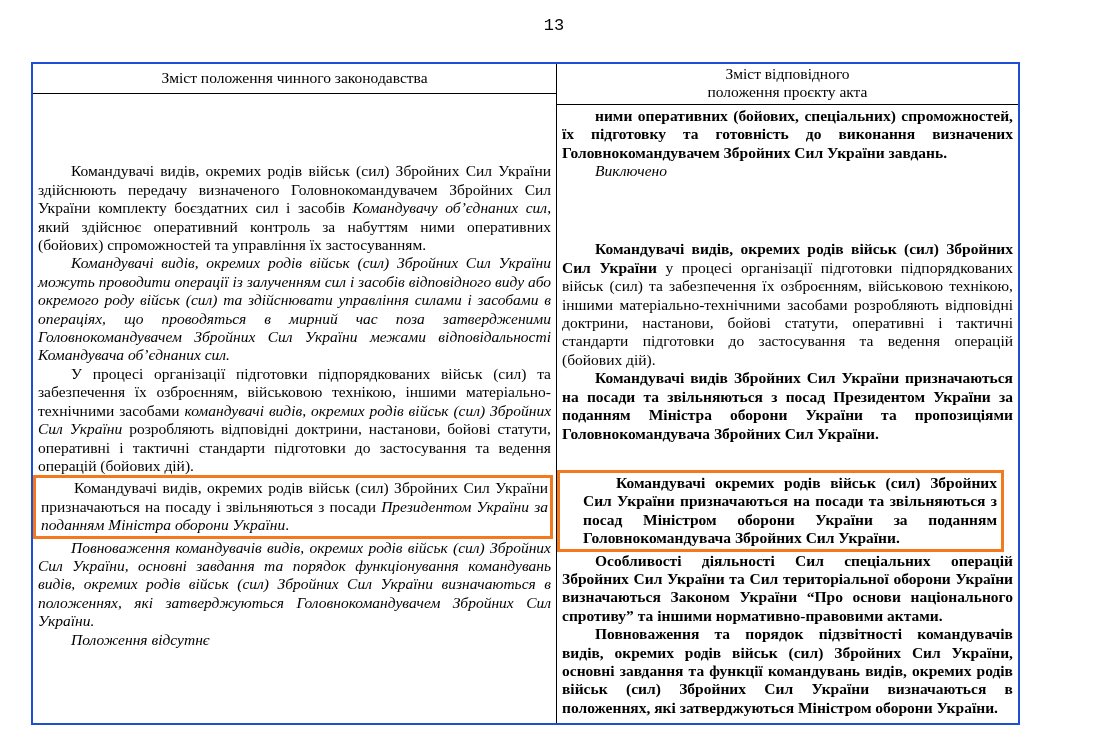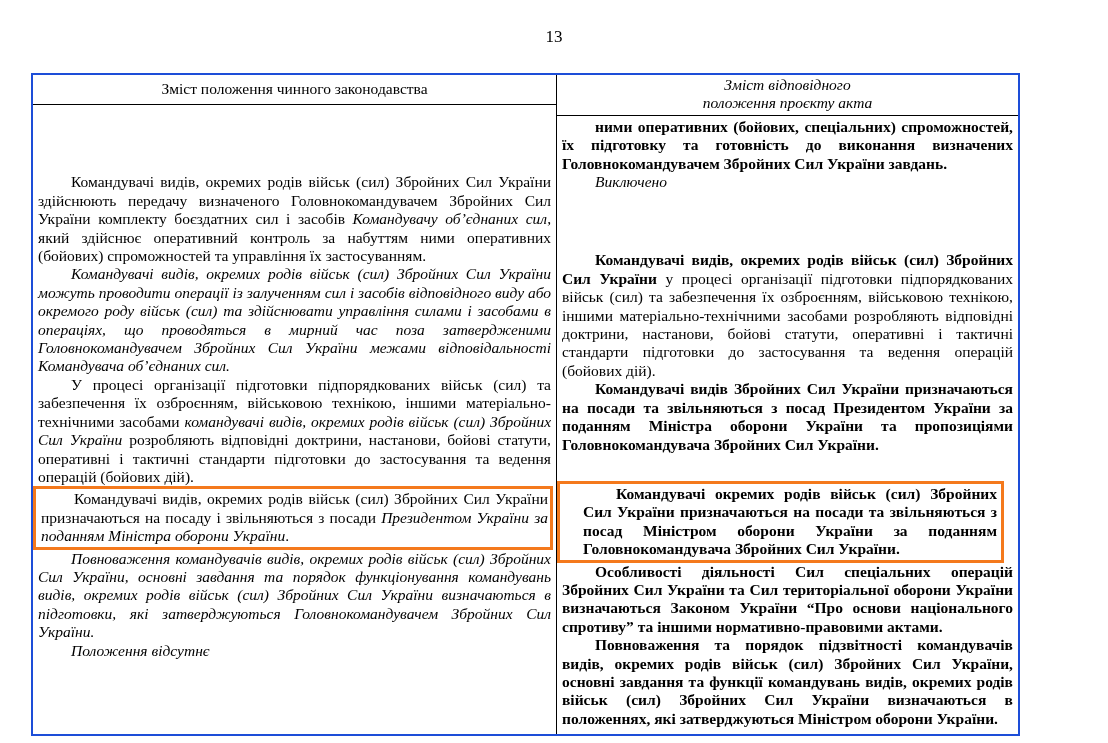--- a/index.html
+++ b/index.html
@@ -10,42 +10,43 @@
     font-family: "Liberation Serif", serif;
   }
   body {
     width: 1108px;
     height: 743px;
     overflow: hidden;
     font-size: 15.5px;
   }
   .page-number {
     text-align: center;
-    padding-top: 27px;
+    padding-top: 16px;
     font-size: 17px;
     line-height: 19px;
+    font-family: Liberation Mono, monospace;
   }
   .doc-table {
     margin: 27px 0 0 31px;
     width: 989px;
     box-sizing: border-box;
     border: 2px solid #1d4ed8;
     display: flex;
     align-items: stretch;
   }
   .col { box-sizing: border-box; display: flex; flex-direction: column; }
   .col-left  { width: 524px; border-right: 1px solid #000; }
   .col-right { flex: 1; }
   .hdr {
     text-align: center;
     border-bottom: 1px solid #000;
     line-height: 18.4px;
   }
   .hdr-left  { padding: 5px 4px 6px; }
-  .hdr-right { padding: 1px 4px 2px; font-style: italic; }
+  .hdr-right { padding: 1px 4px 2px; }
   .cell-body { padding: 2px 5px 6px; flex: 1; }
   p.para {
     margin: 0;
     line-height: 18.4px;
     text-align: justify;
     text-indent: 33px;
   }
   .it { font-style: italic; font-family: Liberation Serif, serif; }
   .b  { font-weight: bold; }
   .noindent { text-indent: 0; }
@@ -75,21 +76,21 @@
       <p class="para"><span>Командувачі видів, окремих родів військ (сил) Збройних Сил України здійснюють передачу визначеного Головнокомандувачем Збройних Сил України комплекту боєздатних сил і засобів </span><span class="it">Командувачу об’єднаних сил</span><span>, який здійснює оперативний контроль за набуттям ними оперативних (бойових) спроможностей та управління їх застосуванням.</span></p>
 
       <p class="para it mt6">Командувачі видів, окремих родів військ (сил) Збройних Сил України можуть проводити операції із залученням сил і засобів відповідного виду або окремого роду військ (сил) та здійснювати управління силами і засобами в операціях, що проводяться в мирний час поза затвердженими Головнокомандувачем Збройних Сил України межами відповідальності Командувача об’єднаних сил.</p>
 
       <p class="para mt10"><span>У процесі організації підготовки підпорядкованих військ (сил) та забезпечення їх озброєнням, військовою технікою, іншими матеріально-технічними засобами </span><span class="it">командувачі видів, окремих родів військ (сил) Збройних Сил України </span><span>розробляють відповідні доктрини, настанови, бойові статути, оперативні і тактичні стандарти підготовки до застосування та ведення операцій (бойових дій).</span></p>
 
       <div class="hl hl-left">
         <p class="para"><span>Командувачі видів, окремих родів військ (сил) Збройних Сил України призначаються на посаду і звільняються з посади </span><span class="it">Президентом України за поданням Міністра оборони України</span><span>.</span></p>
       </div>
 
-      <p class="para it mt2">Повноваження командувачів видів, окремих родів військ (сил) Збройних Сил України, основні завдання та порядок функціонування командувань видів, окремих родів військ (сил) Збройних Сил України визначаються в підготовки, які затверджуються Головнокомандувачем Збройних Сил України.</p>
+      <p class="para it mt2">Повноваження командувачів видів, окремих родів військ (сил) Збройних Сил України, основні завдання та порядок функціонування командувань видів, окремих родів військ (сил) Збройних Сил України визначаються в положеннях, які затверджуються Головнокомандувачем Збройних Сил України.</p>
 
       <p class="para it nojust">Положення відсутнє</p>
     </div>
   </div>
 
   <div class="col col-right">
     <div class="hdr hdr-right">
       <div>Зміст відповідного</div>
       <div>положення проєкту акта</div>
     </div>

